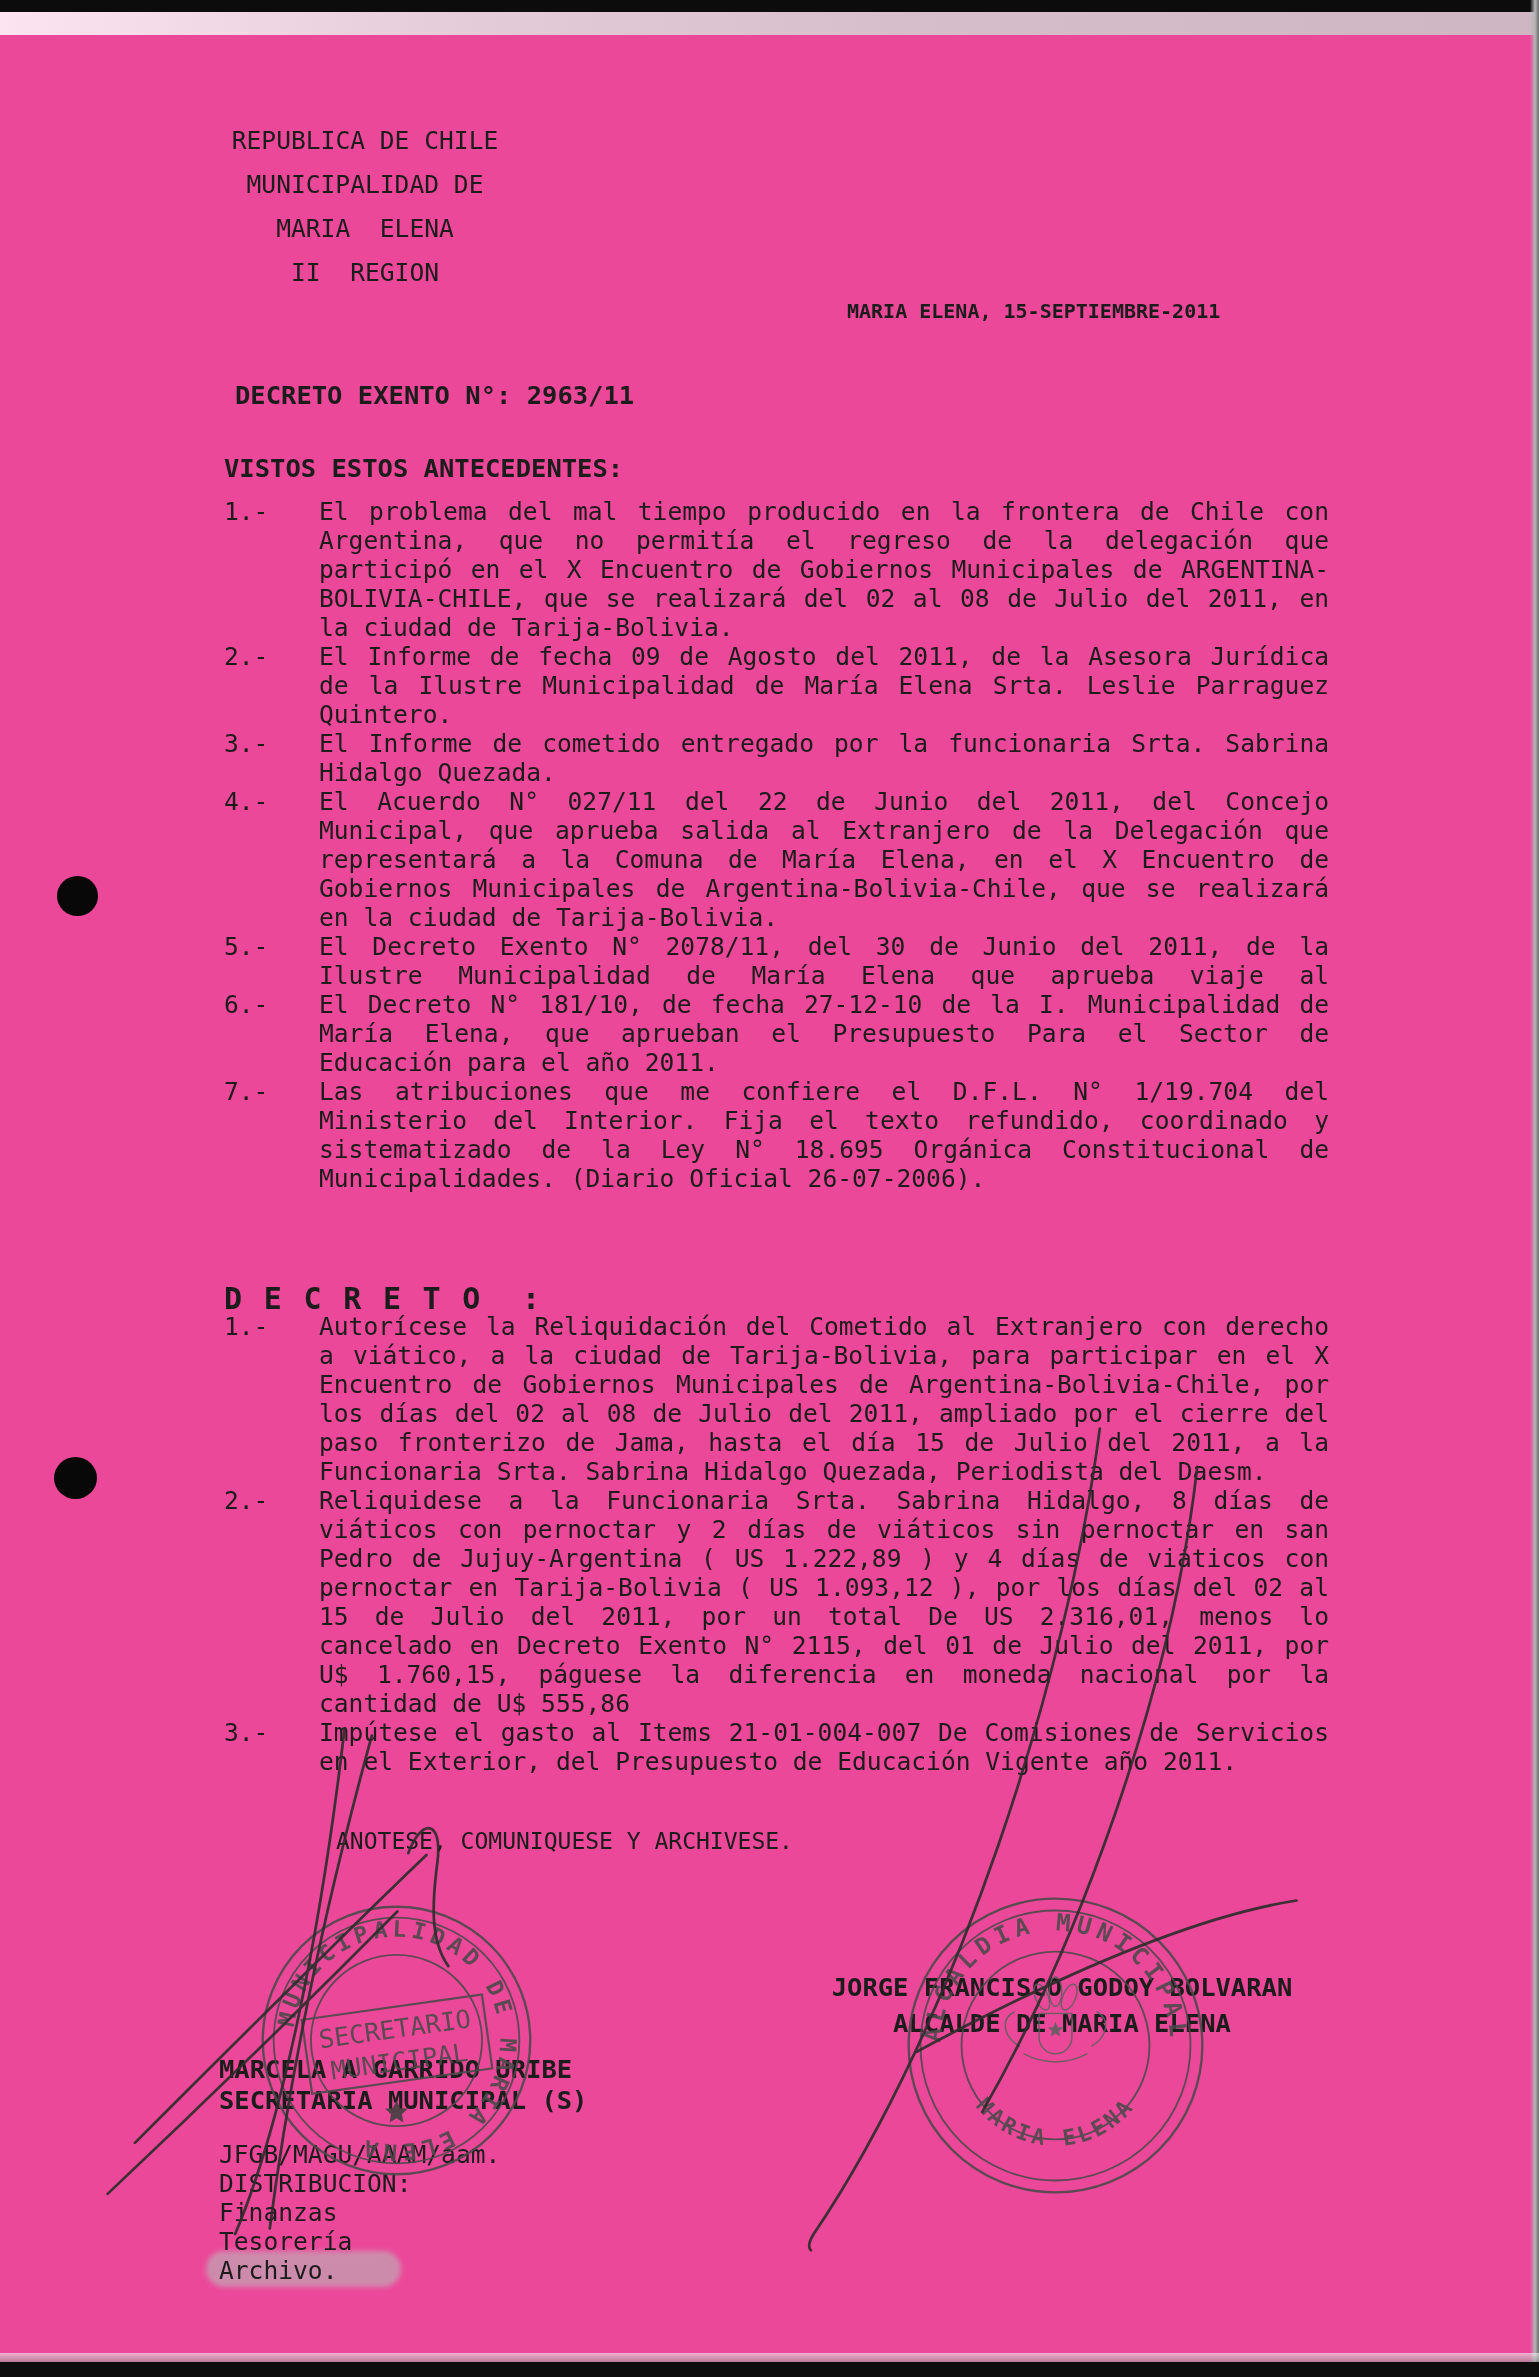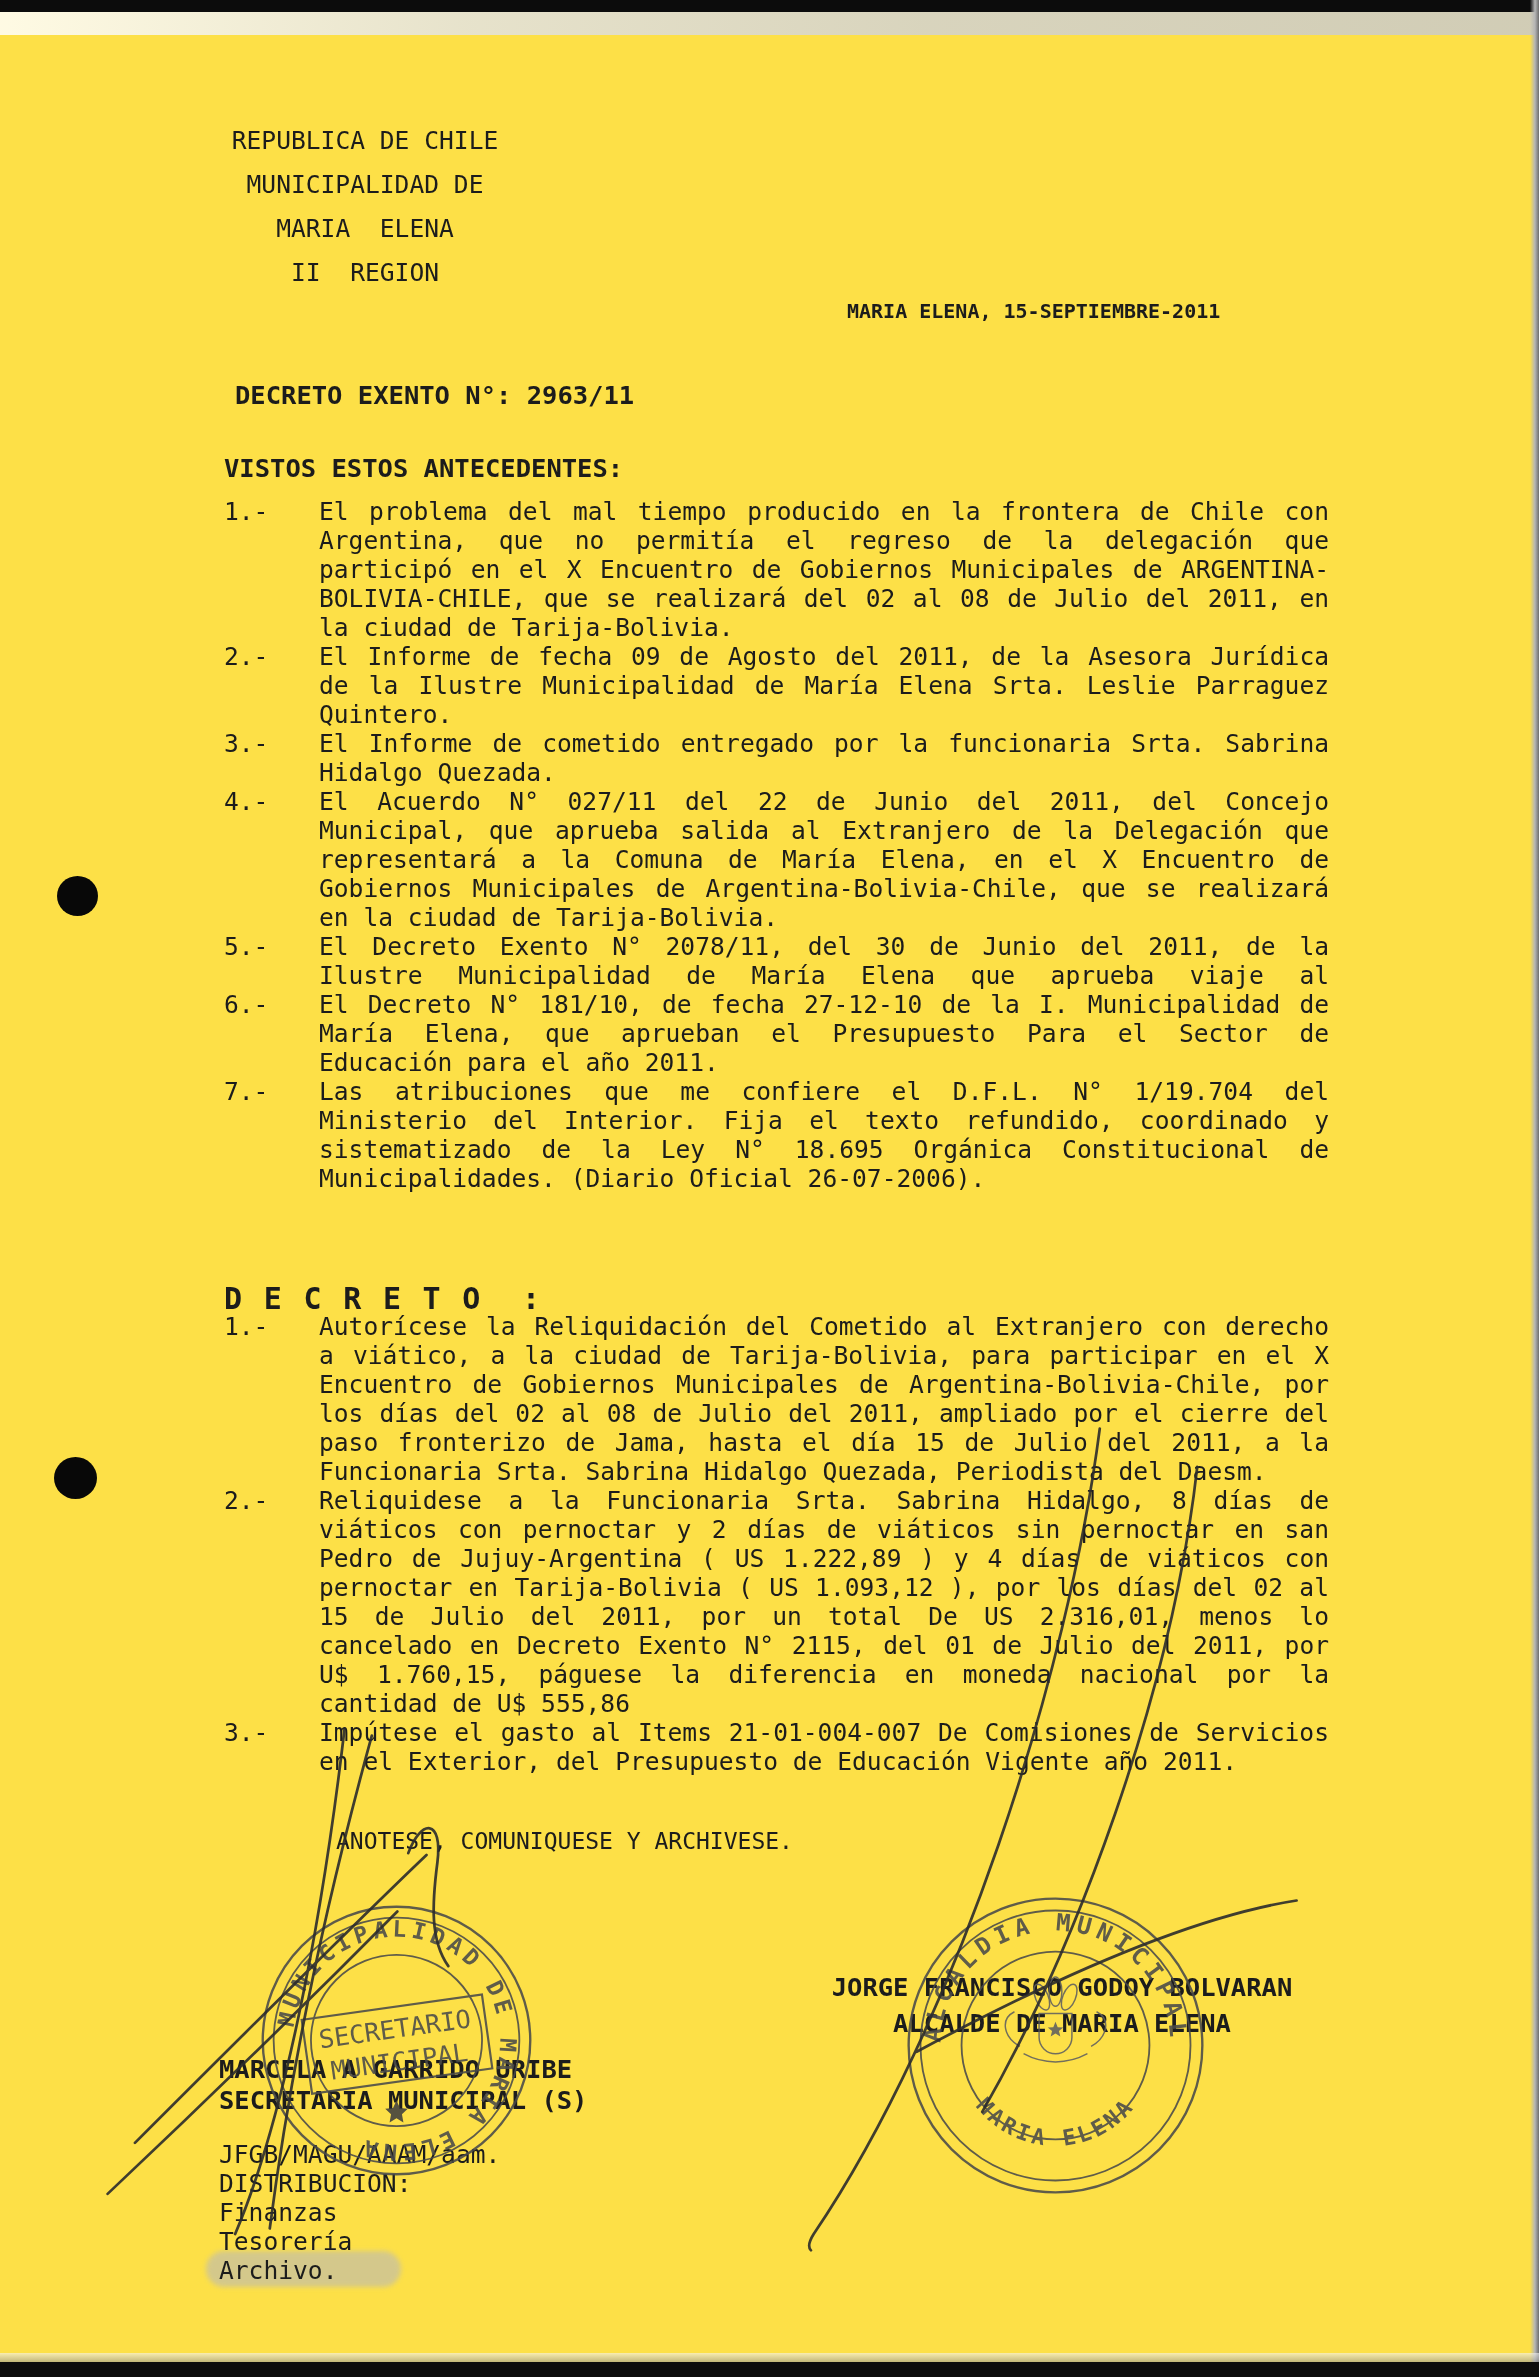--- a/index.html
+++ b/index.html
@@ -1,18 +1,18 @@
 <!DOCTYPE html>
 <html style="font-size:14.6px"><head>
 <meta charset="utf-8">
 <style>
   html,body{margin:0;padding:0;background:#e8e8e8;}
   .page{
     position:relative; width:1539px; height:2377px; margin:0 auto;
-    background:#fde047; overflow:hidden;
+    background:#ec4899; overflow:hidden;
     font-family:"DejaVu Sans Mono","Liberation Mono",monospace;
     color:#1c1c1c;
   }
   
   .scan-top-bar{position:absolute;left:0;top:0;width:100%;height:12px;background:#0c0c0c;}
   .scan-top-shadow{position:absolute;left:0;top:12px;width:100%;height:23px;
     background:linear-gradient(90deg,#ffffff 0%,#e3e3e3 30%,#d2d2d2 60%,#c9c9c9 100%);opacity:.85;}
   .scan-bottom-bar{position:absolute;left:0;bottom:0;width:100%;height:14.6px;background:#0c0c0c;}
   .scan-bottom-shadow{position:absolute;left:0;bottom:14.6px;width:100%;height:9px;
     background:linear-gradient(0deg,#9a9a9a,#f6f6f6);opacity:.6;}

